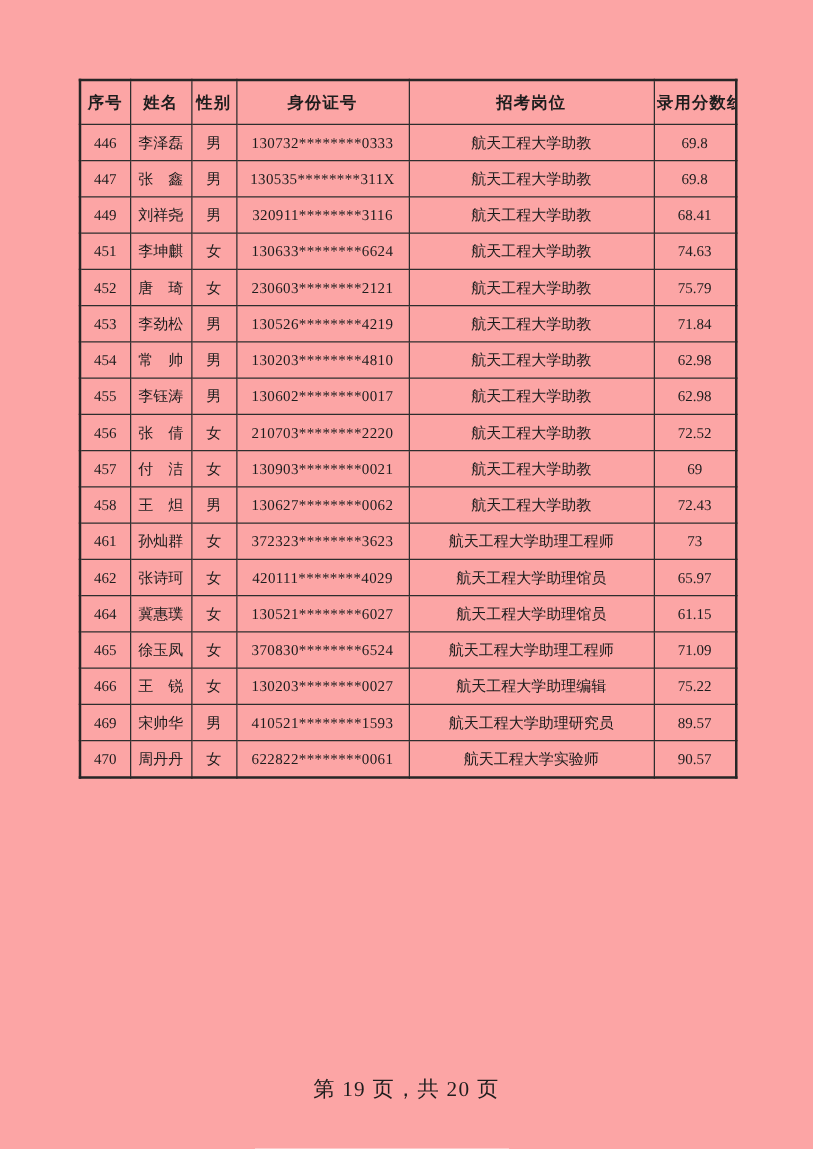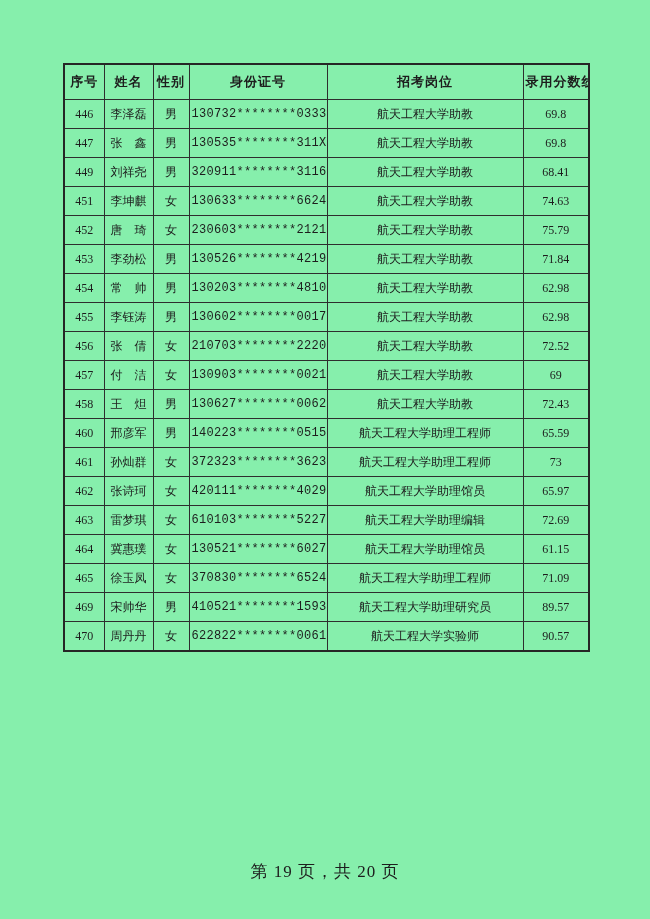--- a/index.html
+++ b/index.html
@@ -4,21 +4,21 @@
 <style>
   html, body {
     margin: 0;
     padding: 0;
     background: #ffffff;
   }
   .page {
     position: relative;
     width: 650px;
     height: 919px;
-    background: #86efac;
+    background: #fca5a5;
     font-family: "Liberation Serif", "DejaVu Serif", serif;
     color: #1d1d1d;
     overflow: hidden;
   }
   table.score-table {
     position: absolute;
     left: 63px;
     top: 63px;
     width: 525px;
     border-collapse: collapse;
@@ -43,21 +43,21 @@
   .score-table tbody td {
     height: 28px;
     font-size: 12px;
   }
   .col-serial   { width: 40px; }
   .col-name     { width: 49px; }
   .col-gender   { width: 36px; }
   .col-id       { width: 138px; }
   .col-position { width: 196px; }
   .col-score    { width: 66px; }
-  td.cell-id-number { letter-spacing: 0.3px; font-family: Liberation Mono, monospace; }
+  td.cell-id-number { letter-spacing: 0.3px; }
   .footer {
     position: absolute;
     left: 0;
     top: 860px;
     width: 100%;
     text-align: center;
     font-size: 17px;
     letter-spacing: 1px;
     color: #1d1d1d;
   }
@@ -169,68 +169,60 @@
   </tr>
         <tr>
     <td class="cell-serial">458</td>
     <td class="cell-name">王　炟</td>
     <td class="cell-gender">男</td>
     <td class="cell-id-number">130627********0062</td>
     <td class="cell-position">航天工程大学助教</td>
     <td class="cell-score">72.43</td>
   </tr>
         <tr>
-    <td class="cell-serial">460</td>
-    <td class="cell-name">邢彦军</td>
-    <td class="cell-gender">男</td>
-    <td class="cell-id-number">140223********0515</td>
-    <td class="cell-position">航天工程大学助理工程师</td>
-    <td class="cell-score">65.59</td>
-  </tr>
-        <tr>
     <td class="cell-serial">461</td>
     <td class="cell-name">孙灿群</td>
     <td class="cell-gender">女</td>
     <td class="cell-id-number">372323********3623</td>
     <td class="cell-position">航天工程大学助理工程师</td>
     <td class="cell-score">73</td>
   </tr>
         <tr>
     <td class="cell-serial">462</td>
     <td class="cell-name">张诗珂</td>
     <td class="cell-gender">女</td>
     <td class="cell-id-number">420111********4029</td>
     <td class="cell-position">航天工程大学助理馆员</td>
     <td class="cell-score">65.97</td>
   </tr>
         <tr>
-    <td class="cell-serial">463</td>
-    <td class="cell-name">雷梦琪</td>
-    <td class="cell-gender">女</td>
-    <td class="cell-id-number">610103********5227</td>
-    <td class="cell-position">航天工程大学助理编辑</td>
-    <td class="cell-score">72.69</td>
-  </tr>
-        <tr>
     <td class="cell-serial">464</td>
     <td class="cell-name">冀惠璞</td>
     <td class="cell-gender">女</td>
     <td class="cell-id-number">130521********6027</td>
     <td class="cell-position">航天工程大学助理馆员</td>
     <td class="cell-score">61.15</td>
   </tr>
         <tr>
     <td class="cell-serial">465</td>
     <td class="cell-name">徐玉凤</td>
     <td class="cell-gender">女</td>
     <td class="cell-id-number">370830********6524</td>
     <td class="cell-position">航天工程大学助理工程师</td>
     <td class="cell-score">71.09</td>
   </tr>
         <tr>
+    <td class="cell-serial">466</td>
+    <td class="cell-name">王　锐</td>
+    <td class="cell-gender">女</td>
+    <td class="cell-id-number">130203********0027</td>
+    <td class="cell-position">航天工程大学助理编辑</td>
+    <td class="cell-score">75.22</td>
+  </tr>
+        <tr>
     <td class="cell-serial">469</td>
     <td class="cell-name">宋帅华</td>
     <td class="cell-gender">男</td>
     <td class="cell-id-number">410521********1593</td>
     <td class="cell-position">航天工程大学助理研究员</td>
     <td class="cell-score">89.57</td>
   </tr>
         <tr>
     <td class="cell-serial">470</td>
     <td class="cell-name">周丹丹</td>

